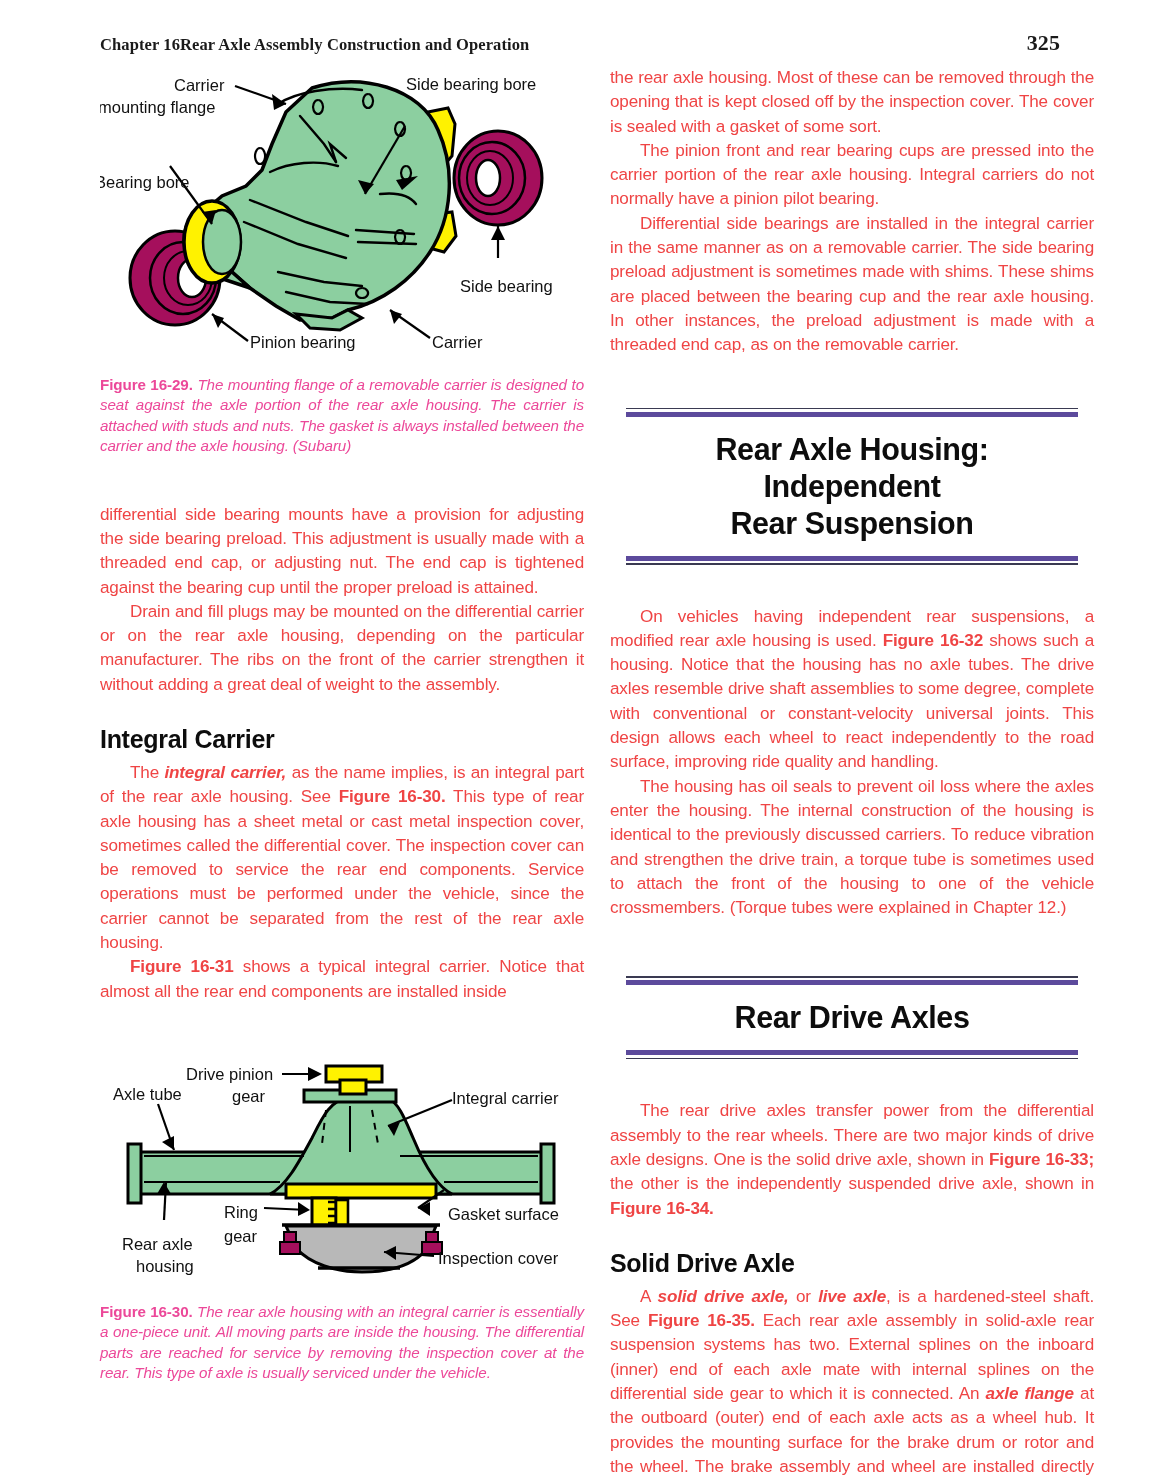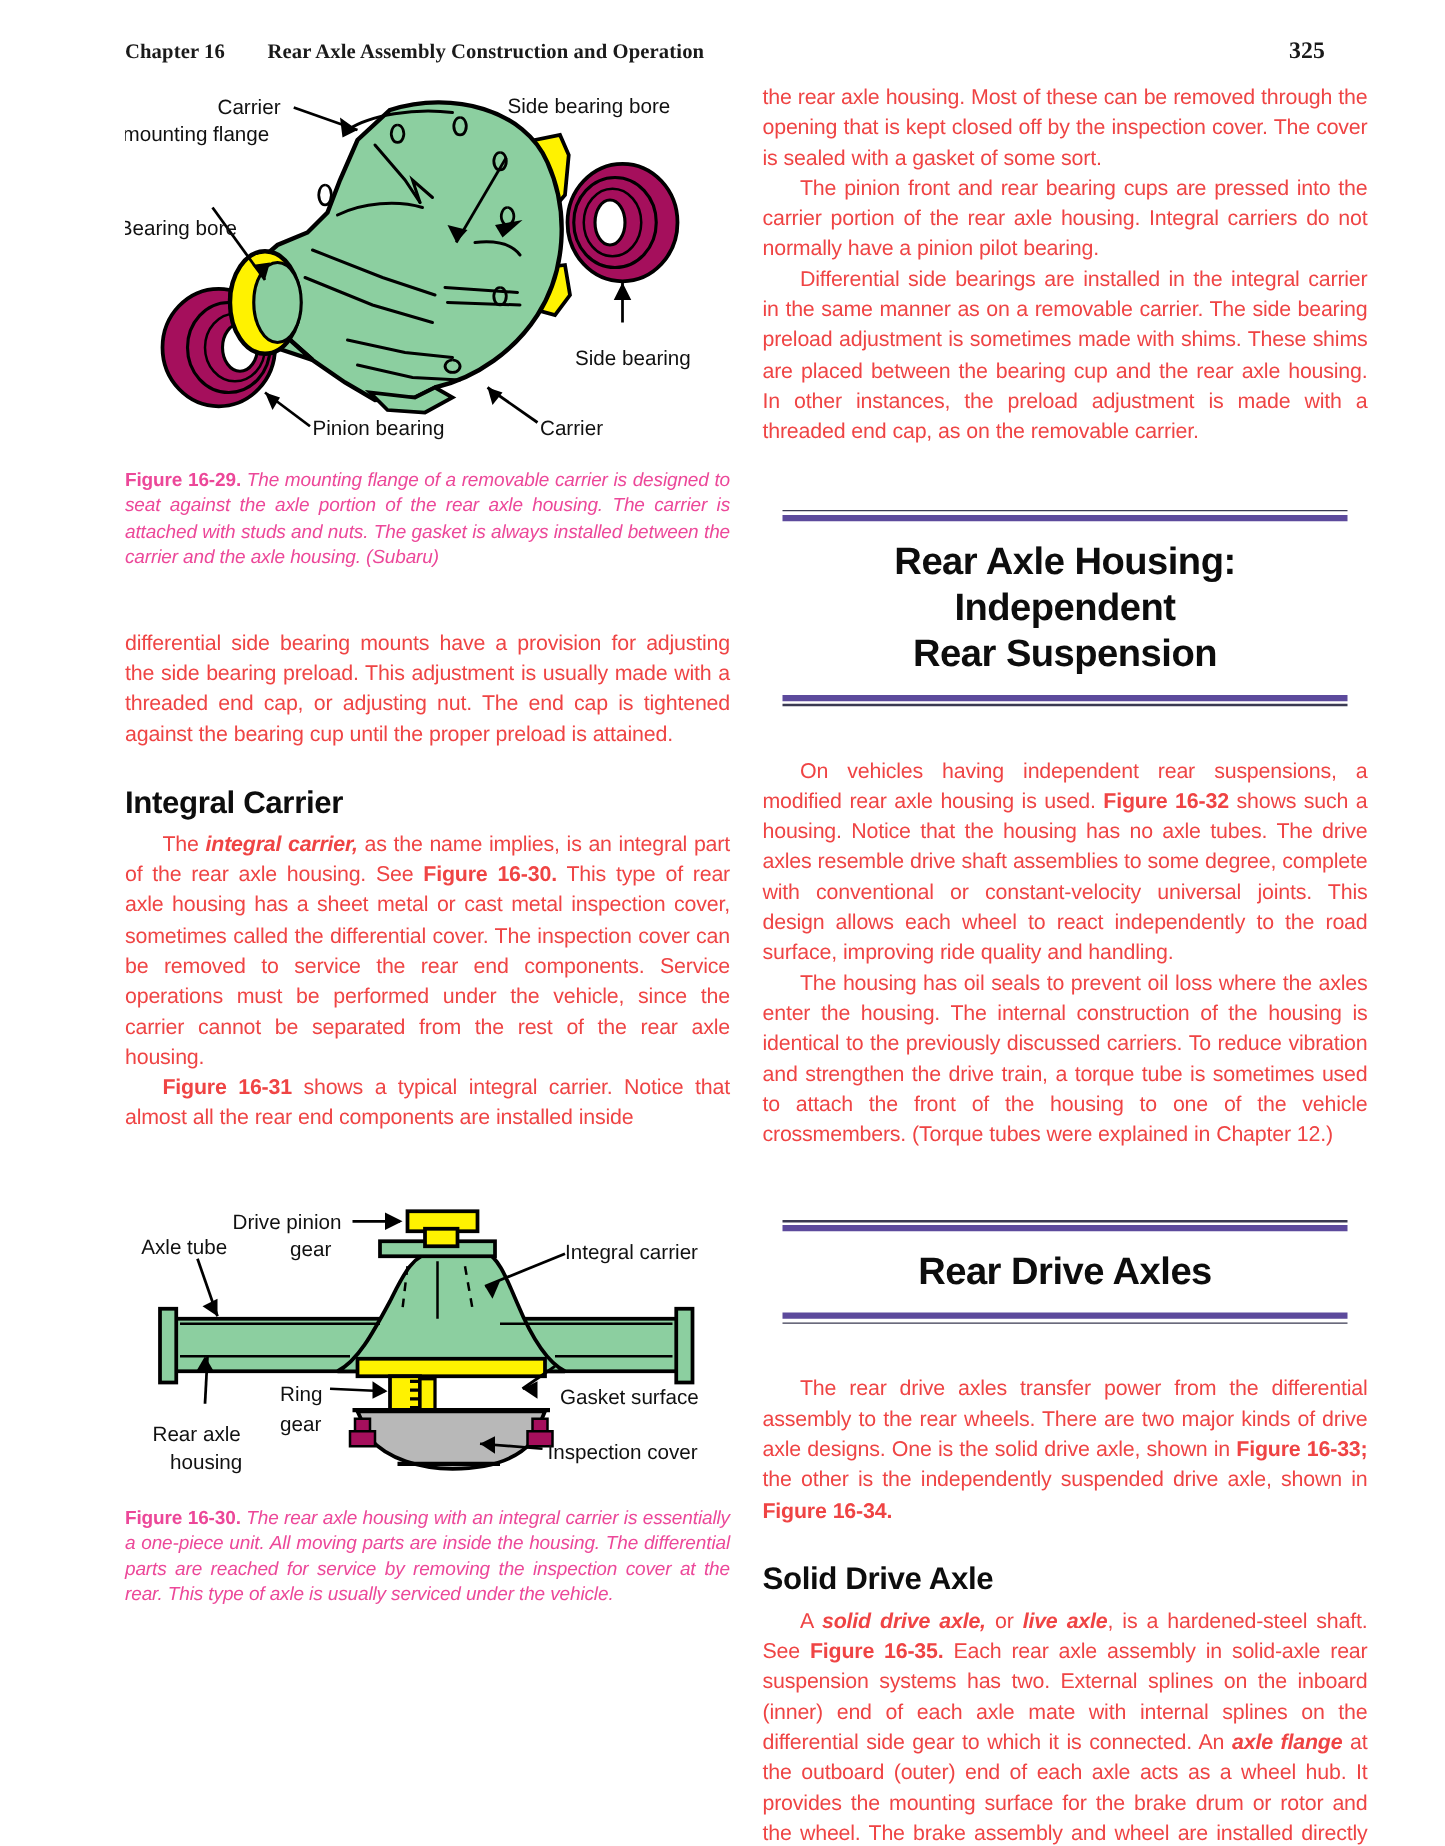--- a/index.html
+++ b/index.html
@@ -33,26 +33,25 @@
     align-items: baseline;
     font-family: "Liberation Serif", serif;
     font-weight: bold;
     font-size: 16.5px;
     letter-spacing: 0.1px;
   }
   .running-head .chap {
     white-space: nowrap;
   }
   .running-head .rh-title {
-    margin-left: 34px;
     white-space: nowrap;
   }
   .running-head .folio {
     margin-left: auto;
-    font-size: 19px;
+    font-size: 22px;
   }
 
   
   .col {
     position: absolute;
     top: 66px;
     width: 484px;
   }
   .col-left  { left: 100px; }
   .col-right { left: 610px; }
@@ -247,20 +246,21 @@
       </svg>
     </div>
 
     <div class="sp-14"></div>
 
     <p class="caption"><span class="lead">Figure 16-29.</span><span> The mounting flange of a removable carrier is designed to seat against the axle portion of the rear axle housing. The carrier is attached with studs and nuts. The gasket is always installed between the carrier and the axle housing. (Subaru)</span></p>
 
     <div class="sp-46"></div>
 
     <p class="body">differential side bearing mounts have a provision for adjusting the side bearing preload. This adjustment is usually made with a threaded end cap, or adjusting nut. The end cap is tightened against the bearing cup until the proper preload is attained.</p>
+    <p class="body indent">Drain and fill plugs may be mounted on the differential carrier or on the rear axle housing, depending on the particular manufacturer. The ribs on the front of the carrier strengthen it without adding a great deal of weight to the assembly.</p>
 
     <div class="sp-28"></div>
     <h2 class="subhead">Integral Carrier</h2>
     <div class="sp-8"></div>
 
     <p class="body indent"><span>The </span><i class="bi">integral carrier,</i><span> as the name implies, is an integral part of the rear axle housing. See </span><b>Figure 16-30.</b><span> This type of rear axle housing has a sheet metal or cast metal inspection cover, sometimes called the differential cover. The inspection cover can be removed to service the rear end components. Service operations must be performed under the vehicle, since the carrier cannot be separated from the rest of the rear axle housing.</span></p>
 
     <p class="body indent"><b>Figure 16-31</b><span> shows a typical integral carrier. Notice that almost all the rear end components are installed inside</span></p>
 
     <div class="sp-56"></div>

